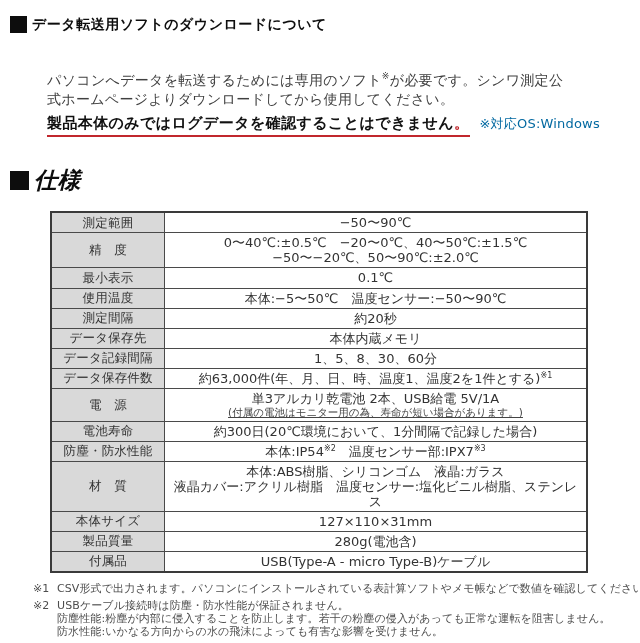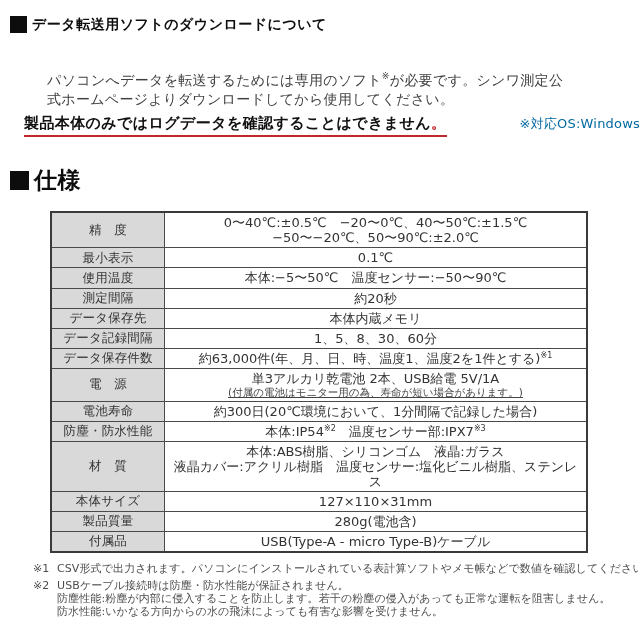--- a/index.html
+++ b/index.html
@@ -9,30 +9,30 @@
     color:#3c3c3c;-webkit-font-smoothing:antialiased;
   }
   .page{position:relative;width:640px;height:643px;}
 
   
   .h-main{
     display:flex;align-items:center;gap:5px;
     margin:16px 0 0 10px;font-size:14px;font-weight:bold;color:#0d0d0d;
     letter-spacing:0.5px;line-height:1.2;
   }
-  .h-spec{margin-top:30px;font-size:23px;}
+  .h-spec{margin-top:30px;font-size:23px;font-style:italic;}
   .sq{display:inline-block;width:17px;height:17px;background:#0d0d0d;flex:0 0 auto;}
   .h-spec .sq{width:19px;height:19px;}
 
   
   .intro{margin:34px 0 0 47px;font-size:14px;line-height:19px;color:#404040;letter-spacing:0.3px;}
   .intro sup{font-size:9px;color:#404040;}
 
   
-  .warnrow{margin:5px 0 0 24px;display:flex;align-items:flex-end;gap:10px;justify-content:space-between;}
+  .warnrow{margin:5px 0 0 47px;display:flex;align-items:flex-end;gap:10px;}
   .warn{
     font-size:15px;font-weight:bold;color:#111111;letter-spacing:0.4px;
     border-bottom:2px solid #c1272d;padding-bottom:3px;line-height:1.2;
   }
   .warn .red{color:#c1272d;}
   .osnote{font-size:13px;color:#0369a1;padding-bottom:4px;letter-spacing:0.2px;}
 
   
   table.spec{
     border-collapse:collapse;margin:17px 0 0 50px;width:538px;
@@ -77,20 +77,24 @@
     <span class="osnote">※対応OS:Windows</span>
   </div>
 
   <div class="h-main h-spec">
     <span class="sq"></span>
     <span>仕様</span>
   </div>
 
   <table class="spec">
     <tbody>
+        <tr>
+      <th>測定範囲</th>
+      <td>−50〜90℃</td>
+    </tr>
     <tr>
       <th>精　度</th>
       <td>
         <div>0〜40℃:±0.5℃　−20〜0℃、40〜50℃:±1.5℃</div>
         <div>−50〜−20℃、50〜90℃:±2.0℃</div>
       </td>
     </tr>
     <tr>
       <th>最小表示</th>
       <td>0.1℃</td>

